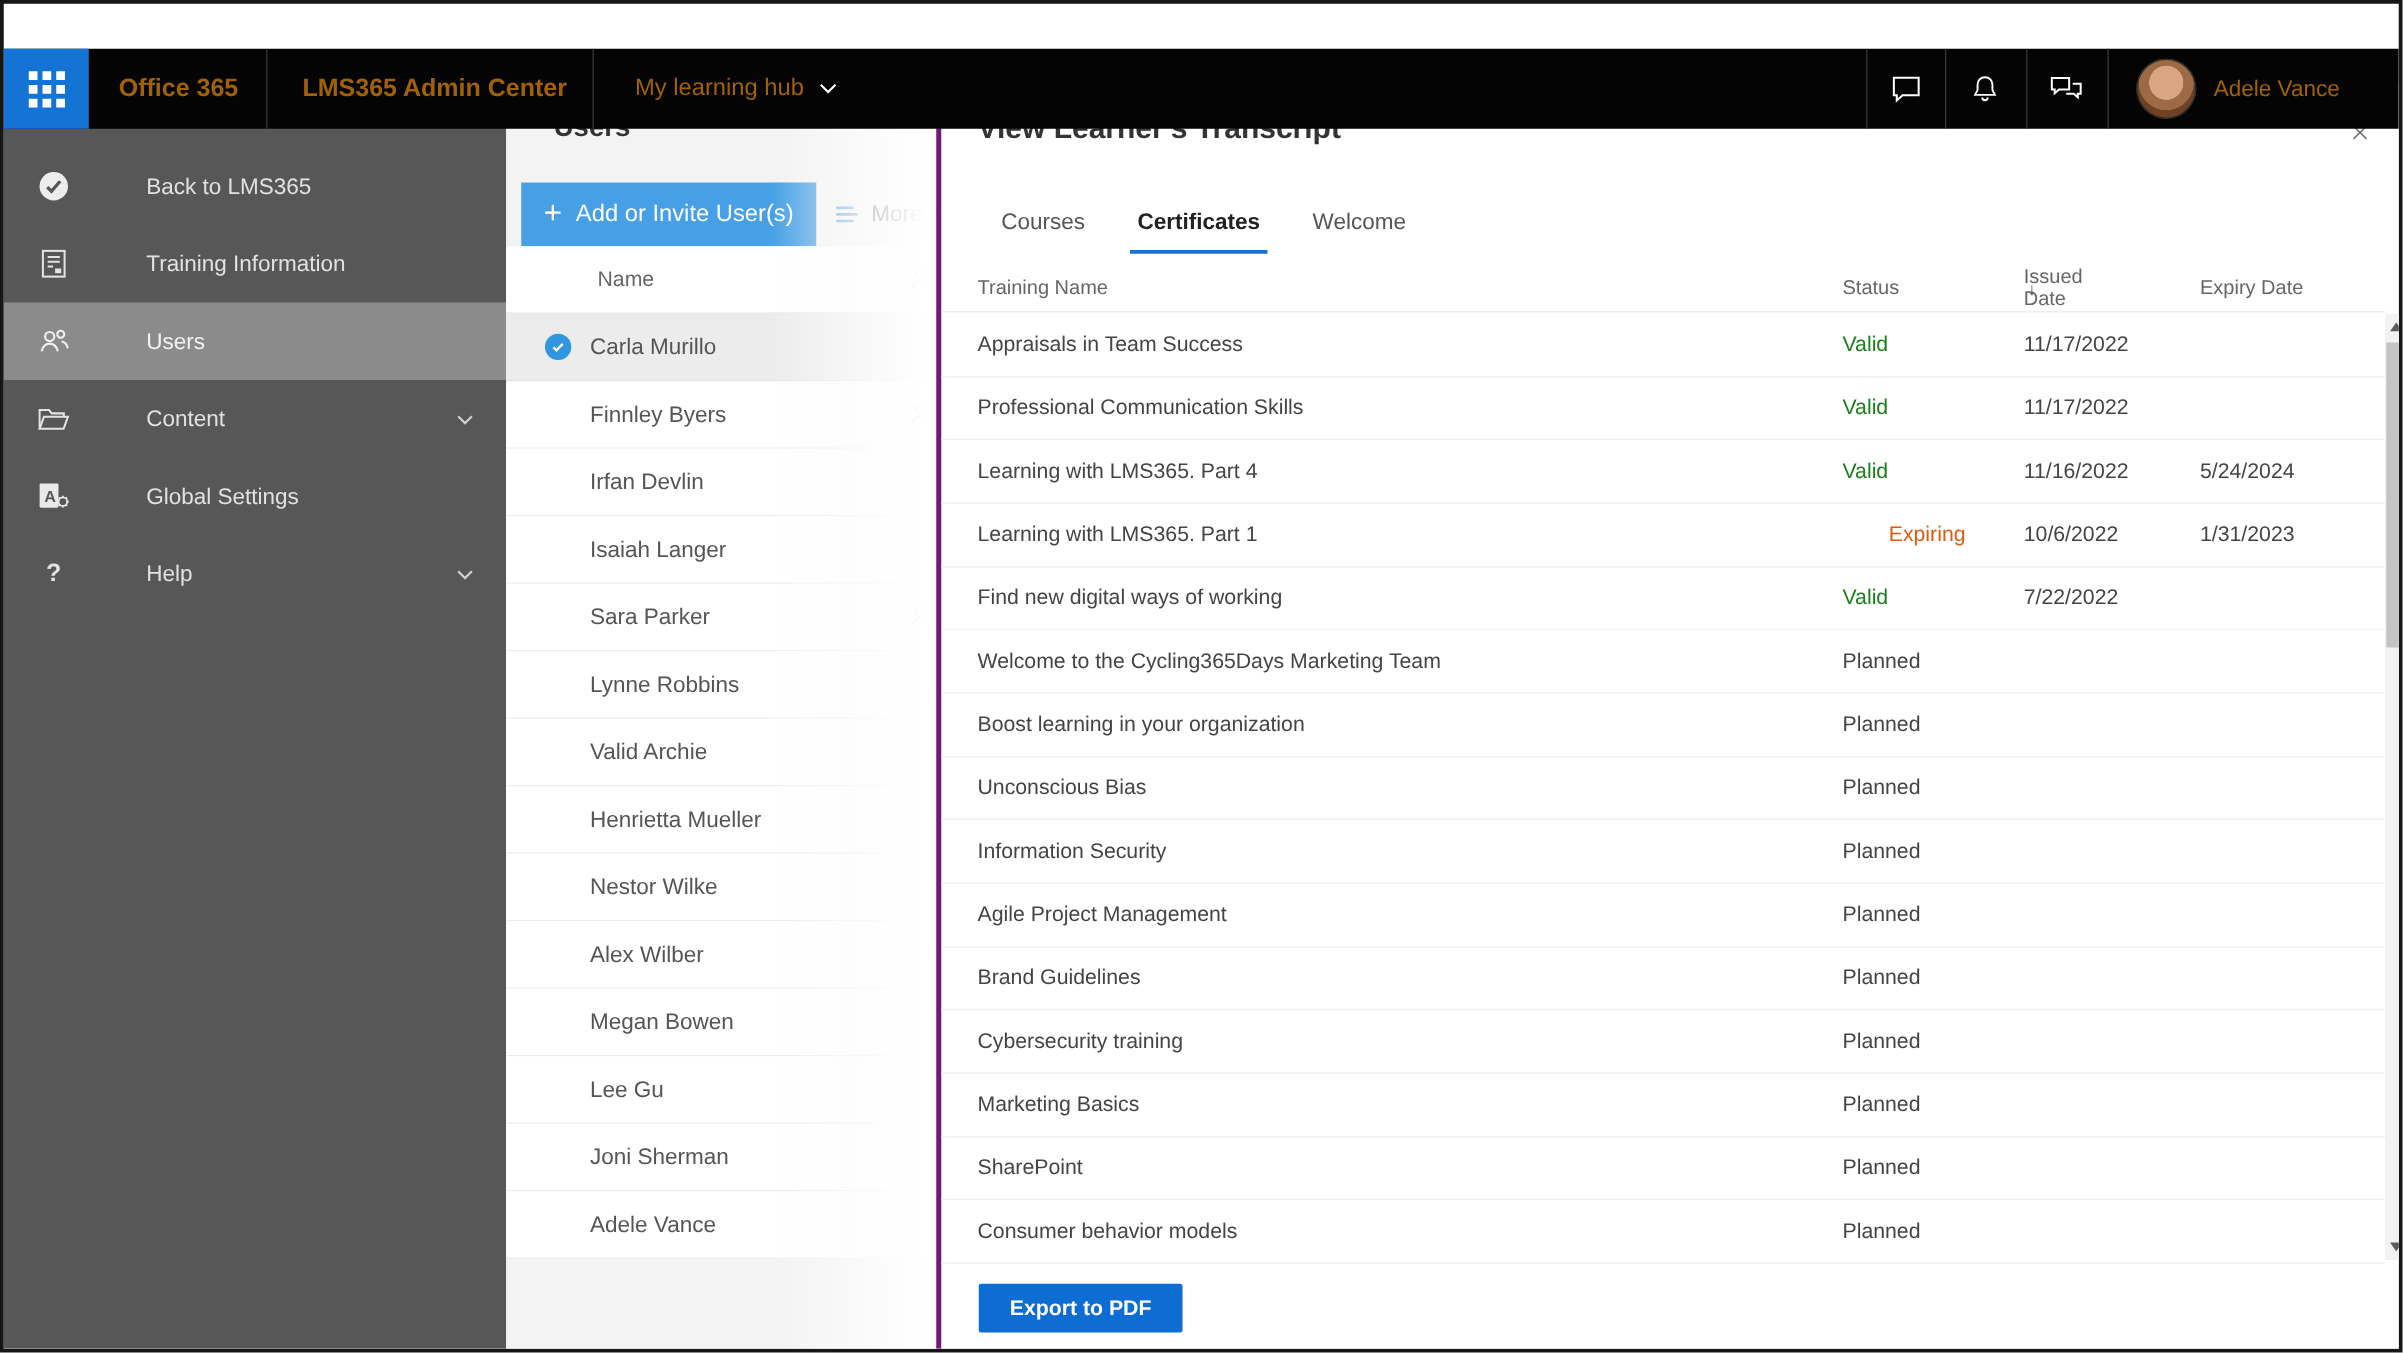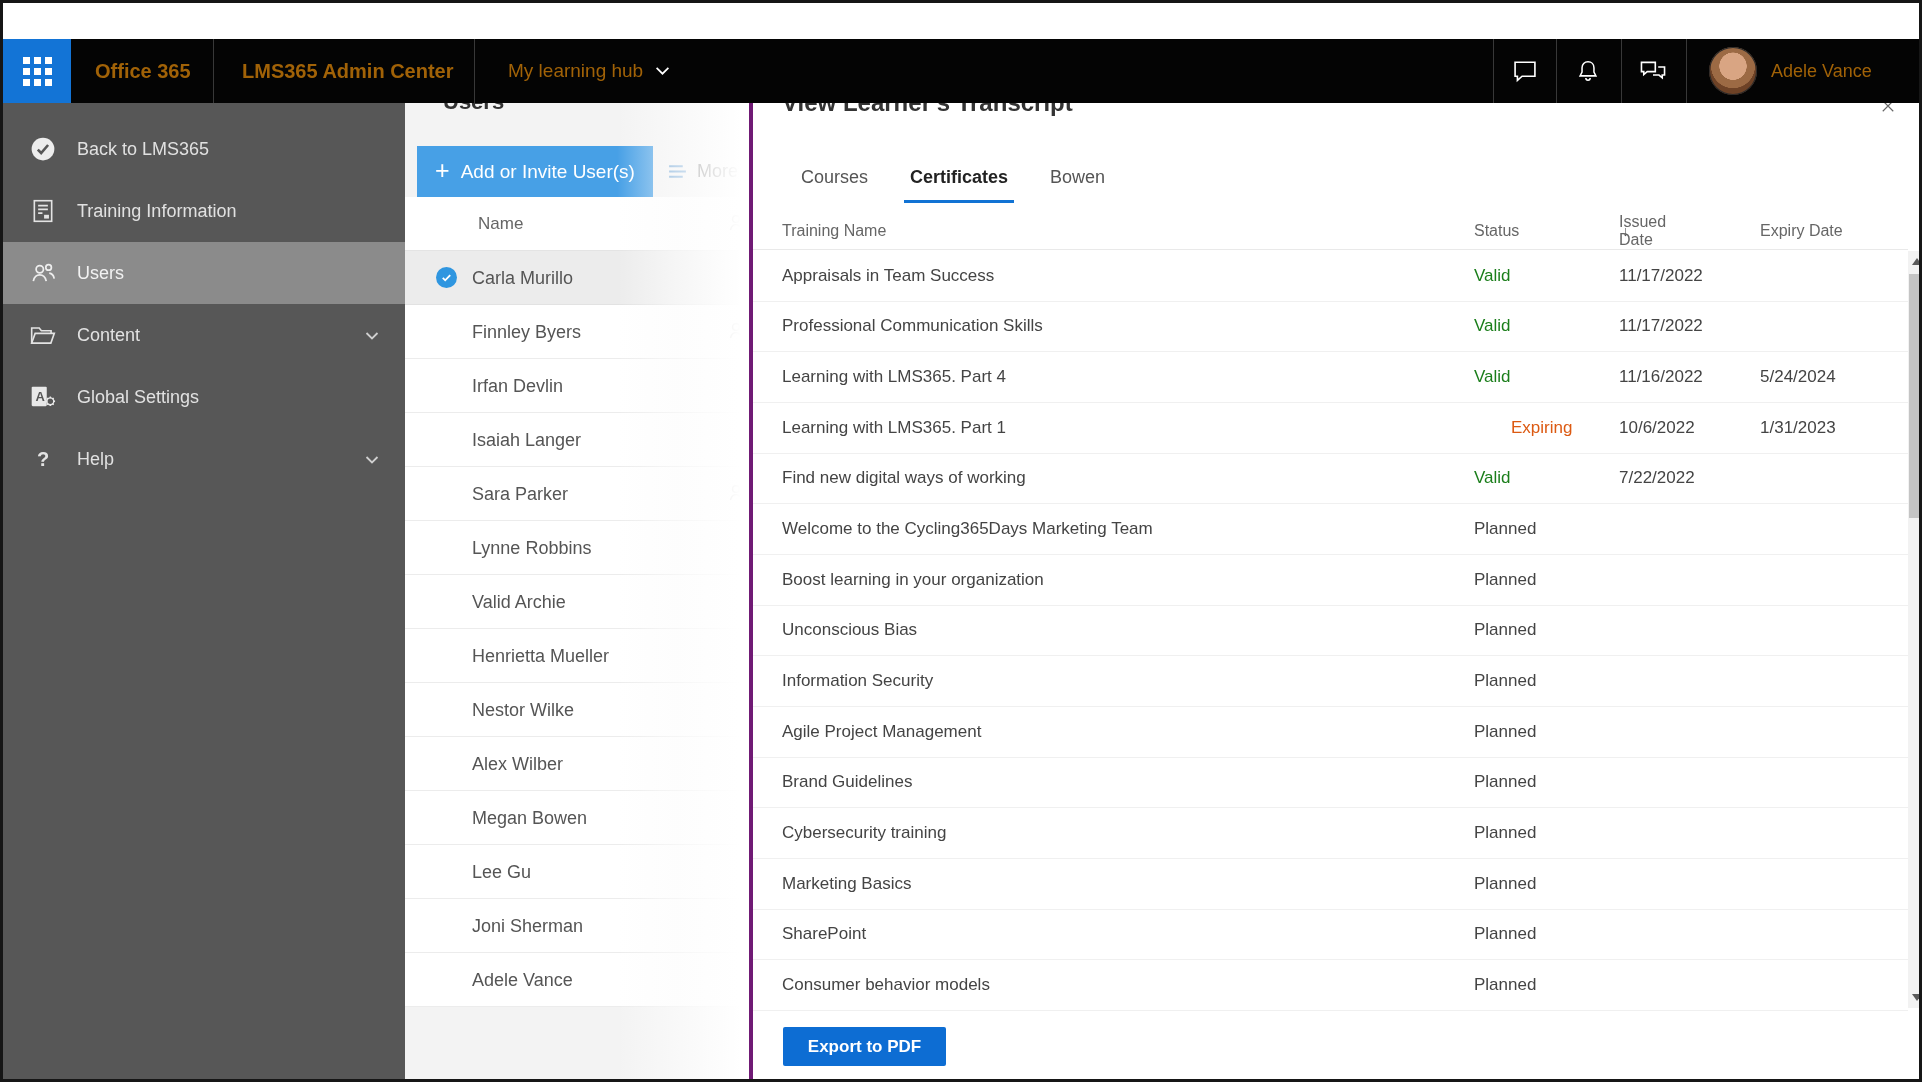--- a/index.html
+++ b/index.html
@@ -18,21 +18,21 @@
   .tb-sep{position:absolute;top:0;width:1px;height:64px;background:#383838;}
   .tb-icon{position:absolute;top:0;width:63px;height:64px;display:flex;align-items:center;justify-content:center;cursor:pointer;}
   .avatar{position:absolute;left:1706px;top:8px;width:48px;height:48px;border-radius:50%;cursor:pointer;
     background:radial-gradient(circle at 50% 40%, #d9a583 0 36%, #9c6a44 37% 58%, #6e4226 59% 100%);box-shadow:inset 0 0 0 1px #2a2a2a;}
   .tb-user{position:absolute;left:1768px;top:0;height:64px;display:flex;align-items:center;font-size:18px;cursor:pointer;}
 
   
   .sidebar{position:absolute;left:0;top:64px;width:402px;bottom:0;background:#575757;z-index:2;}
   .collapse{position:absolute;right:20px;top:12px;width:26px;height:26px;display:flex;align-items:center;justify-content:center;cursor:pointer;}
   .side-items{position:absolute;left:0;top:51px;right:0;}
-  .side-item{height:62px;display:flex;align-items:center;color:#e1e1e1;font-size:18px;position:relative;cursor:pointer;}
+  .side-item{height:62px;display:flex;align-items:center;color:#e1e1e1;font-size:18px;position:relative;cursor:pointer;gap:40px;}
   .side-item.selected{background:#8b8b8b;color:#f2f2f2;}
   .side-icon{width:44px;margin-left:18px;display:flex;align-items:center;justify-content:center;}
   .side-label{margin-left:12px;}
   .side-chev{position:absolute;right:26px;top:50%;transform:translateY(-50%);display:none;}
   .side-item.expandable .side-chev{display:block;}
 
   
   .users-panel{position:absolute;left:402px;top:64px;width:344px;bottom:0;background:#f3f3f3;z-index:3;}
   .up-title{position:absolute;left:38px;top:22px;font-size:22px;font-weight:700;color:#333;}
   .add-btn{position:absolute;left:12px;top:79px;width:236px;height:51px;background:#47a0e6;color:#fff;
@@ -336,21 +336,21 @@
     <button class="p-close">
       <svg width="18" height="18" viewBox="0 0 16 16" stroke="#666" stroke-width="1.3">
           <path d="M2 2l12 12M14 2L2 14"></path>
         </svg>
     </button>
     <div class="p-title">View Learner's Transcript</div>
 
     <div class="tabs">
       <button class="tab">Courses</button>
       <button class="tab active">Certificates</button>
-      <button class="tab">Bowen</button>
+      <button class="tab">Welcome</button>
     </div>
 
     <div class="thead">
       <span class="th-1">Training Name</span>
       <span class="th-2">Status</span>
       <span class="th-3">
           <span>Issued Date</span>
           <span class="sort-arrow">↓</span>
         </span>
       <span class="th-4">Expiry Date</span>

